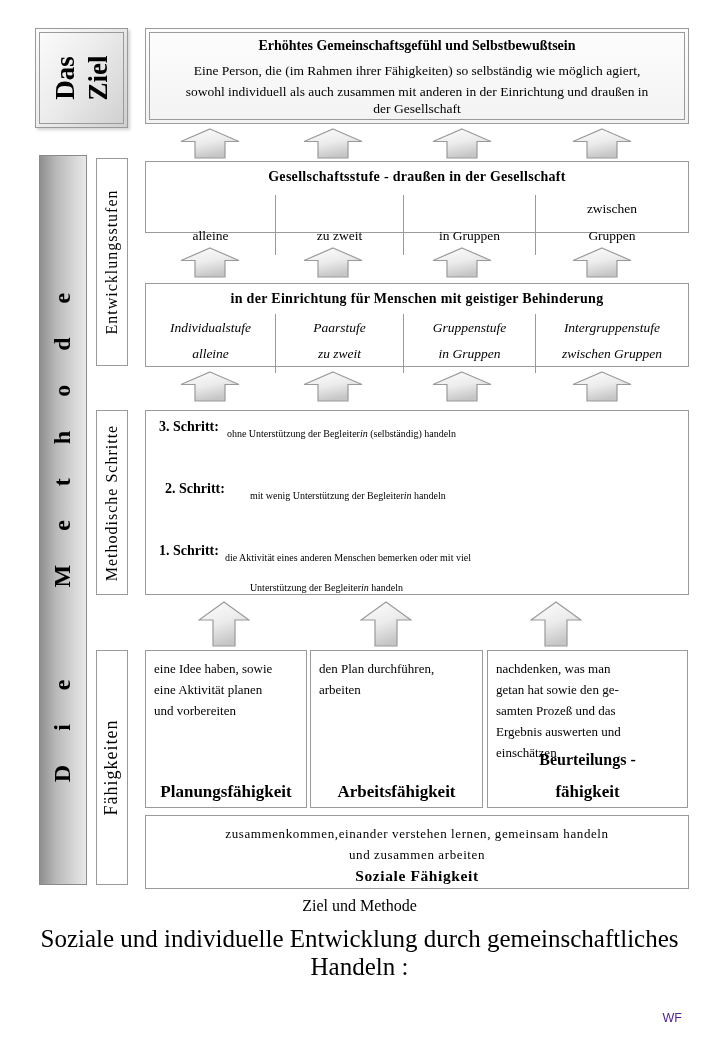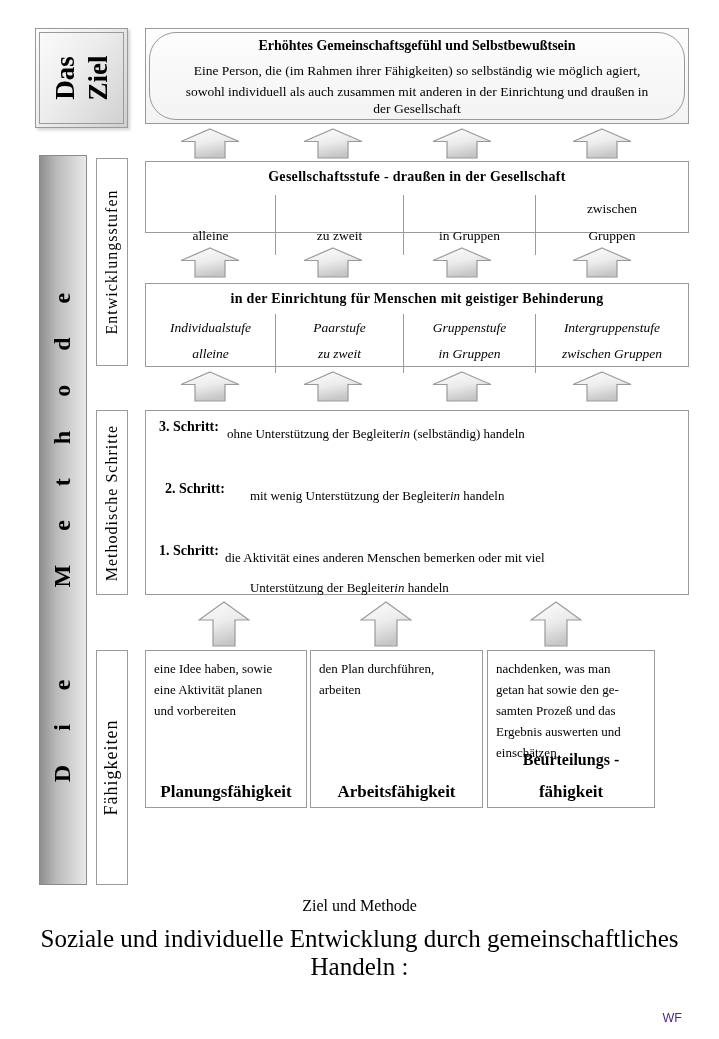--- a/index.html
+++ b/index.html
@@ -15,21 +15,21 @@
   
   .ziel-box { left:35px; top:28px; width:93px; height:100px;
     background:linear-gradient(125deg,#fcfcfc 0%,#ececec 45%,#cfcfcf 100%);
     box-shadow:2px 2px 3px rgba(0,0,0,.18); }
   .ziel-box .dbox-inner { display:flex; align-items:center; justify-content:center; }
   .ziel-text { transform:rotate(-90deg); font-weight:bold; font-size:27px; line-height:33px;
     text-align:center; white-space:nowrap; }
   
   .goal-box { left:145px; top:28px; width:544px; height:96px;
     background:linear-gradient(180deg,#fdfdfd 0%,#f3f3f3 100%); }
-  .goal-box .dbox-inner { text-align:center; padding-top:5px;border-radius:27px; }
+  .goal-box .dbox-inner { text-align:center; padding-top:5px; }
   .goal-title { font-weight:bold; font-size:14px; }
   .goal-p1 { font-size:13.5px; margin-top:9px; }
   .goal-p2 { font-size:13.5px; margin-top:4px; line-height:17px; }
   
   .methode-bar { left:39px; top:155px; width:48px; height:730px; position:absolute;
     border:1px solid #8a8a8a; box-sizing:border-box;
     background:linear-gradient(90deg,#8f8f8f 0%,#b9b9b9 35%,#e9e9e9 100%);
     display:flex; align-items:center; justify-content:center; }
   .methode-text { transform:rotate(-90deg); white-space:pre; font-weight:bold; font-size:24px;
     letter-spacing:34px; word-spacing:18px; }
@@ -50,33 +50,33 @@
   .col { text-align:center; font-size:13.5px; display:flex; flex-direction:column;
     justify-content:flex-end; padding-bottom:6px; box-sizing:border-box; }
   .col + .col { border-left:1px solid #9a9a9a; }
   .ges-box .col div { line-height:27px; }
   .ein-box .col { justify-content:flex-end; padding-top:1px;font-style:italic; }
   .ein-box .col div { line-height:26px; }
   
   .sch-box { left:145px; top:410px; width:544px; height:185px; }
   .step { position:absolute; left:13px; right:8px; display:flex; align-items:flex-start; }
   .step-label { font-weight:bold; font-size:14px; flex:none; }
-  .step-text { font-size:13px; line-height:30px; }
+  .step-text { font-size:10px; line-height:30px; }
   .st3 { top:8px; }  .st3 .step-text { margin-left:8px; }
   .st2 { top:70px; } .st2 .step-label { margin-left:6px; } .st2 .step-text { margin-left:25px; }
   .st1 { top:132px; } .st1 .step-text { margin-left:6px; }
   .st1 .cont { padding-left:25px; }
   
   .fbox { top:650px; height:158px; font-size:13px; }
   .fbox .desc { padding:7px 6px 0 8px; line-height:21px; }
   .fbox .flabel { position:absolute; left:0; right:0; bottom:5px; text-align:center;
     font-weight:bold; font-size:17px; }
   .fb1 { left:145px; width:162px; }
   .fb2 { left:310px; width:173px; }
-  .fb3 { left:487px; width:168px; }
+  .fb3 { left:487px; width:201px; }
   .fb3 .flabel2a { position:absolute; left:0; right:0; bottom:38px; text-align:center;
     font-weight:bold; font-size:16px; }
   
   .soz-box { left:145px; top:815px; width:544px; height:74px; text-align:center; }
   .soz-line { font-size:13px; letter-spacing:.6px; line-height:21px; }
   .soz-box .l1 { margin-top:7px; }
   .soz-label { font-weight:bold; font-size:15.5px; letter-spacing:.6px; margin-top:2px; }
   
   .arrow { position:absolute; }
   .arrow svg { display:block; }
@@ -283,20 +283,25 @@
       <div>nachdenken, was man</div>
       <div>getan hat sowie den ge-</div>
       <div>samten Prozeß und das</div>
       <div>Ergebnis auswerten und</div>
       <div>einschätzen</div>
     </div>
     <div class="flabel2a">Beurteilungs -</div>
     <div class="flabel">fähigkeit</div>
   </div>
 
+  <div class="box soz-box">
+    <div class="soz-line l1">zusammenkommen,einander verstehen lernen, gemeinsam handeln</div>
+    <div class="soz-line">und zusammen arbeiten</div>
+    <div class="soz-label">Soziale Fähigkeit</div>
+  </div>
 
   <div class="methode-bar">
     <span class="methode-text">Die Methode</span>
   </div>
   <div class="vlabel vl-entw">
     <span>Entwicklungsstufen</span>
   </div>
   <div class="vlabel vl-meth">
     <span>Methodische Schritte</span>
   </div>

